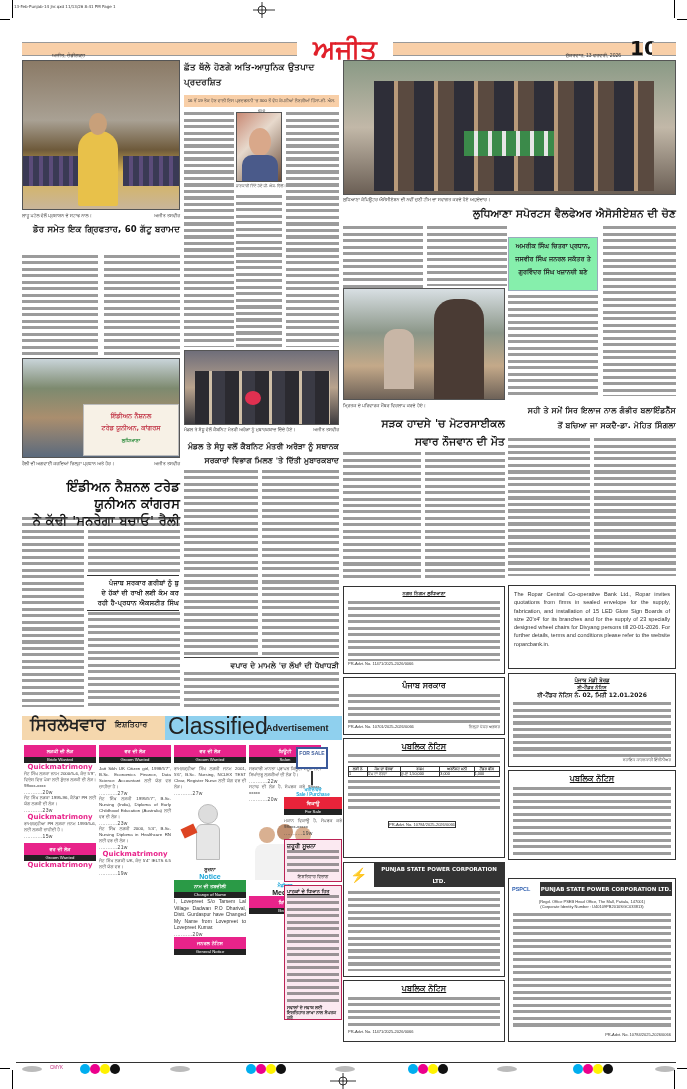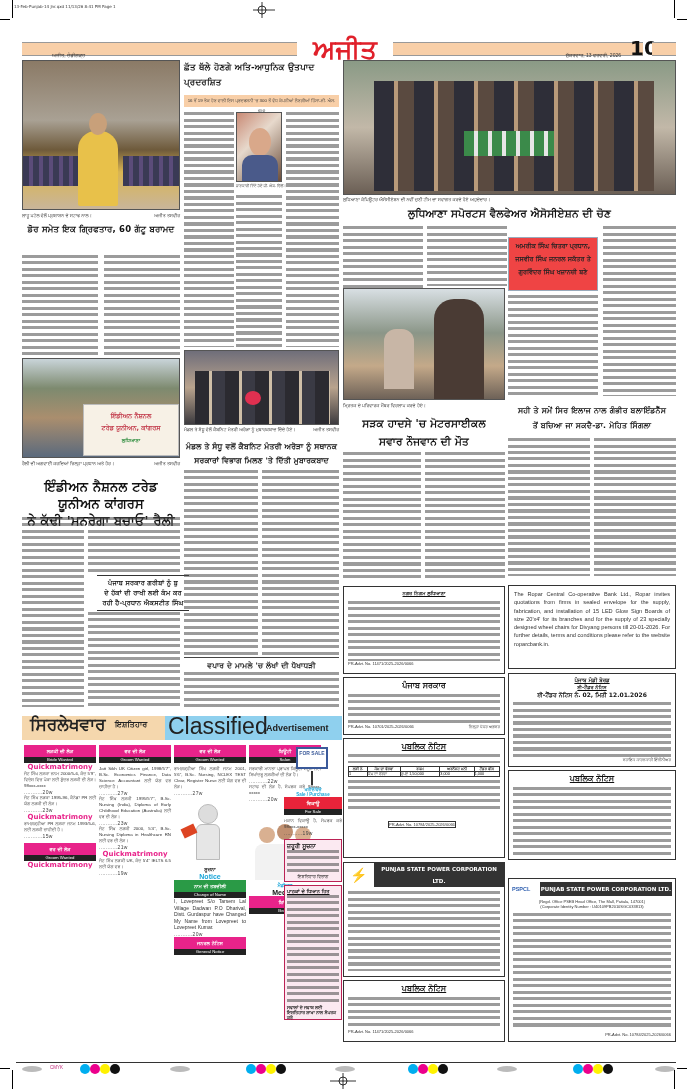--- a/index.html
+++ b/index.html
@@ -15,25 +15,25 @@
 .pagenum{left:630px;top:37px;font-weight:bold;font-size:20px;line-height:22px;font-family:"DejaVu Sans",sans-serif}
 .pagebar{left:652px;top:42px;width:24px;height:14px;background:#f8cfa8;border-top:1px solid #999;border-bottom:1px solid #999}
 .photo{border:1px solid #555;overflow:hidden}
 .ph1{background:linear-gradient(180deg,#8b7a66 0%,#a9a194 40%,#6e5a3b 60%,#d9b552 75%,#c9b59a 100%)}
 .ph2{background:linear-gradient(180deg,#c9d4d9 0%,#7d8a6f 30%,#aa8e6e 60%,#5b6a7d 100%)}
 .ph3{background:linear-gradient(135deg,#c98a75,#e7d9cc 40%,#6a4d3a)}
 .ph4{background:linear-gradient(180deg,#6f6e7a,#b9a38d 50%,#3d3b3f)}
 .ph5{background:linear-gradient(180deg,#8a9a86,#c2b8a8 50%,#6b5f55)}
 .ph6{background:linear-gradient(180deg,#d8dfe3,#8b9688 40%,#c4a989 70%,#6e6258)}
 .caption{font-size:4.6px;line-height:6px;color:#222}
-.h-big{font-family:"DejaVu Sans",sans-serif;font-weight:bold;color:#111;text-align:center;letter-spacing:.2px}
+.h-big{font-family:"DejaVu Sans",sans-serif;font-weight:bold;color:#111;text-align:right;letter-spacing:.2px}
 .body-text{font-size:4.4px;line-height:6.5px;color:#333;text-align:justify;overflow:hidden}
 .lines{background:repeating-linear-gradient(180deg,#4a4a4a 0 3px,transparent 3px 6.5px);opacity:.55}
 .subband{background:#f8cfa8;font-size:5px;line-height:11px;text-align:center;color:#333}
-.highlight-box{background:#ef4444;border:1px solid #9ab;font-family:"DejaVu Sans",sans-serif;font-weight:bold;font-size:6.4px;line-height:13px;text-align:center;color:#222}
+.highlight-box{background:#86efac;border:1px solid #9ab;font-family:"DejaVu Sans",sans-serif;font-weight:bold;font-size:6.4px;line-height:13px;text-align:center;color:#222}
 .eng-box{border:1px solid #333;font-size:5.6px;line-height:8.3px;color:#333;padding:4px 5px;text-align:justify}
 .notice-box{border:1px solid #333;padding:3px 4px}
 .nb-title{font-family:"DejaVu Sans",sans-serif;font-weight:bold;text-align:center;text-decoration:underline}
 .classified-band{left:22px;top:716px;width:320px;height:24px;background:#f5d7ad}
 .cls-pun{left:30px;top:714px;font-family:"DejaVu Sans",sans-serif;font-weight:bold;font-size:17px;color:#222}
 .cls-pun2{left:115px;top:720px;font-family:"DejaVu Sans",sans-serif;font-weight:bold;font-size:8px;color:#222}
 .cls-eng-bg{left:165px;top:716px;width:177px;height:24px;background:#8fd0ee}
 .cls-eng{left:168px;top:713px;font-size:23px;color:#222}
 .cls-eng2{left:266px;top:723px;font-size:9px;font-weight:bold;color:#222}
 .cat{width:72px;height:12px;background:#e8238a;color:#fff;font-size:5px;font-weight:bold;text-align:center;line-height:12px;font-family:"DejaVu Sans",sans-serif}
@@ -97,21 +97,21 @@
 <div class="abs caption" style="left:22px;top:461px;width:158px">
   <span>ਰੈਲੀ ਦੀ ਅਗਵਾਈ ਕਰਦਿਆਂ ਜ਼ਿਲ੍ਹਾ ਪ੍ਰਧਾਨ ਅਤੇ ਹੋਰ।</span>
   <span style="float:right">ਅਜੀਤ ਤਸਵੀਰ</span>
 </div>
 <div class="abs h-big" style="left:22px;top:478px;width:158px;font-size:13px;line-height:17px">
   <div>ਇੰਡੀਅਨ ਨੈਸ਼ਨਲ ਟਰੇਡ ਯੂਨੀਅਨ ਕਾਂਗਰਸ</div>
   <div>ਨੇ ਕੱਢੀ 'ਮਨਰੇਗਾ ਬਚਾਓ' ਰੈਲੀ</div>
 </div>
 <div class="abs body-text lines" style="left:22px;top:517px;width:62px;height:190px"></div>
 <div class="abs body-text lines" style="left:88px;top:517px;width:92px;height:55px"></div>
-<div class="abs h-big" style="left:97px;top:575px;width:92px;font-size:6.5px;line-height:10px;border-top:1px solid #333;border-bottom:1px solid #333;padding:2px 0">
+<div class="abs h-big" style="left:87px;top:575px;width:92px;font-size:6.5px;line-height:10px;border-top:1px solid #333;border-bottom:1px solid #333;padding:2px 0">
   <div>ਪੰਜਾਬ ਸਰਕਾਰ ਗਰੀਬਾਂ ਨੂੰ ਬੁ</div>
   <div>ਦੇ ਹੱਕਾਂ ਦੀ ਰਾਖੀ ਲਈ ਕੰਮ ਕਰ</div>
   <div>ਰਹੀ ਹੈ-ਪ੍ਰਧਾਨ ਐਕਸਟੀਤ ਸਿੰਘ</div>
 </div>
 <div class="abs body-text lines" style="left:88px;top:612px;width:92px;height:95px"></div>
 
 <div class="abs h-big" style="left:184px;top:60px;width:150px;font-size:8.7px;line-height:15px;text-align:left">
   <div>ਛੱਤ ਥੱਲੇ ਹੋਣਗੇ ਅਤਿ-ਆਧੁਨਿਕ ਉਤਪਾਦ ਪ੍ਰਦਰਸ਼ਿਤ</div>
 </div>
 <div class="abs subband" style="left:184px;top:95px;width:155px;height:12px;font-size:4.4px">16 ਤੋਂ 19 ਤੱਕ ਹੋਣ ਵਾਲੀ ਇਸ ਪ੍ਰਦਰਸ਼ਨੀ 'ਚ 300 ਤੋਂ ਵੱਧ ਕੰਪਨੀਆਂ ਲੈਣਗੀਆਂ ਹਿੱਸਾ-ਜੀ. ਐਸ. ਢਿੱਲੋਂ</div>

